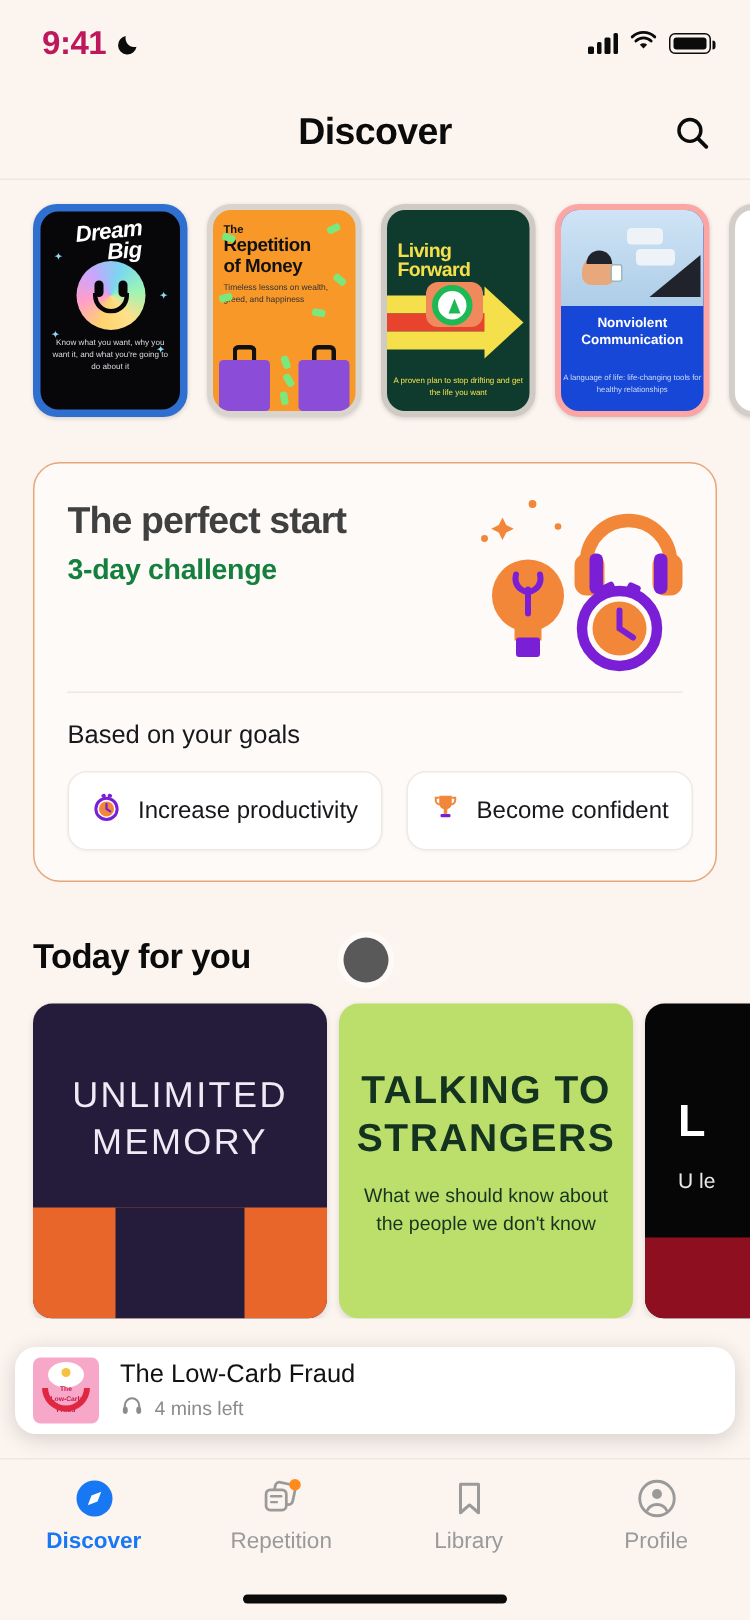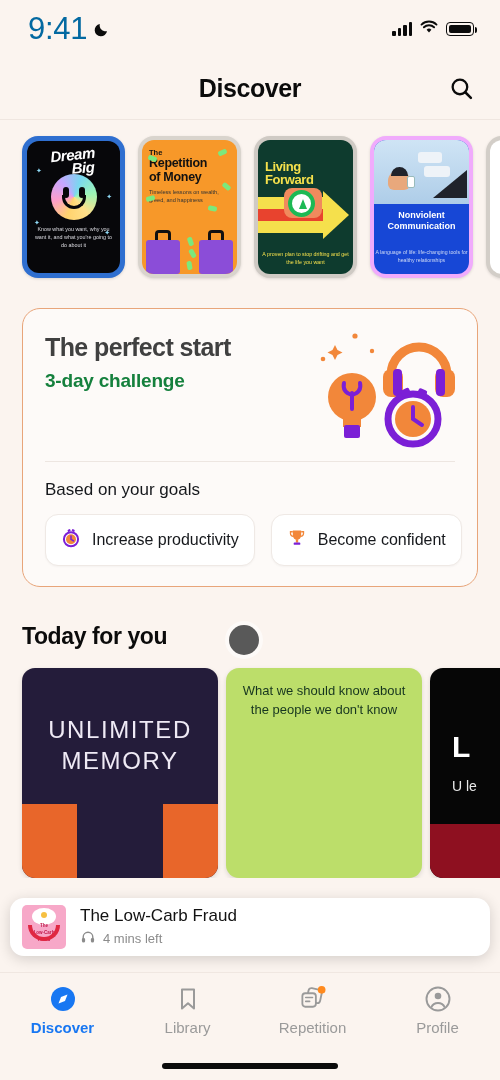--- a/index.html
+++ b/index.html
@@ -11,21 +11,21 @@
     overflow:hidden;
     -webkit-font-smoothing:antialiased;
   }
 
   
   .statusbar{
     height:58px; display:flex; align-items:center; justify-content:space-between;
     padding:0 26px 0 28px;
   }
   .sb-left{ display:flex; align-items:center; gap:7px; }
-  .sb-time{ font-size:31px; font-weight:400; color:#0369a1; letter-spacing:-0.3px; }
+  .sb-time{ font-size:22px; font-weight:700; color:#be185d; letter-spacing:-0.3px; }
   .sb-moon{ width:16px; height:16px; }
   .sb-right{ display:flex; align-items:center; gap:8px; }
   .bars{ display:flex; align-items:flex-end; gap:2px; height:14px; }
   .bars i{ display:block; width:3.5px; background:#0b0b0b; border-radius:1px; }
   .bars i:nth-child(1){height:5px;} .bars i:nth-child(2){height:8px;}
   .bars i:nth-child(3){height:11px;} .bars i:nth-child(4){height:14px;}
   .batt{ width:28px; height:14px; border:1.6px solid #0b0b0b; border-radius:4px; position:relative; padding:1.6px;}
   .batt::after{ content:""; position:absolute; right:-4px; top:4px; width:2.5px; height:6px; background:#0b0b0b; border-radius:0 2px 2px 0;}
   .batt span{ display:block; height:100%; background:#0b0b0b; border-radius:2px; }
 
@@ -85,21 +85,21 @@
   .arrow .head{ position:absolute; right:4px; top:-3px; width:0; height:0;
                 border-top:24px solid transparent; border-bottom:24px solid transparent; border-left:26px solid #F5E04C;}
   .fist{ position:absolute; left:26px; top:48px; width:38px; height:30px; background:#F08A5D; border-radius:8px;}
   .compass{ position:absolute; left:30px; top:50px; width:27px; height:27px; border-radius:50%;
             background:#fff; border:4px solid #1DB954; }
   .compass::after{content:""; position:absolute; left:7px; top:5px; width:0;height:0;
             border-left:4px solid transparent;border-right:4px solid transparent;border-bottom:10px solid #1DB954;}
   .bk3 .sub{ position:absolute; bottom:7px; left:0; width:100%; text-align:center; font-size:5.3px; color:#F5E04C; line-height:1.5;}
 
   
-  .bk4{ background:#f0abfc; padding:4px; }
+  .bk4{ background:#fca5a5; padding:4px; }
   .bk4 .inner{ width:100%; height:100%; background:#1747D6; border-radius:12px; position:relative; overflow:hidden;}
   .sky{ position:absolute; top:0; left:0; right:0; height:48%; background:linear-gradient(#cfe4f5,#aecde8); }
   .fin{ position:absolute; right:2px; top:30px; width:0;height:0;
         border-left:34px solid transparent; border-bottom:28px solid #20232b;}
   .swimmer{ position:absolute; left:14px; top:30px; width:22px; height:20px; background:#E8A87C; border-radius:11px 11px 6px 6px;}
   .swimmer::before{content:""; position:absolute; left:3px; top:-3px; width:17px;height:9px; background:#20232b; border-radius:9px 9px 0 0;}
   .phone{ position:absolute; left:33px; top:36px; width:8px; height:12px; background:#fff; border-radius:2px; border:1px solid #9bb;}
   .bubble{ position:absolute; background:#eef3f8; border-radius:3px; }
   .bk4 .tt{ position:absolute; top:70px; width:100%; text-align:center; font-size:9px; font-weight:700; color:#fff; line-height:1.25;}
   .bk4 .sub{ position:absolute; bottom:10px; width:100%; text-align:center; font-size:5.2px; color:#cdd9f5; line-height:1.55;}
@@ -368,20 +368,24 @@
   <div class="tcard t1c">
     <div class="txt">
       <div>UNLIMITED</div>
       <div>MEMORY</div>
     </div>
     <div class="orange"></div>
       <div class="notch"></div>
   </div>
 
   <div class="tcard t2c">
+    <div class="txt">
+      <div>TALKING TO</div>
+      <div>STRANGERS</div>
+    </div>
     <div class="sub">What we should know about the people we don't know</div>
   </div>
 
   <div class="tcard t3c">
     <div class="txt">L</div>
     <div class="sub">U le</div>
     <div class="red"></div>
   </div>
 </div>
 
@@ -417,43 +421,43 @@
       <svg viewBox="0 0 26 26" width="26" height="26">
         <circle cx="13" cy="13" r="12" fill="#1877F2"></circle>
         <path d="M17.5 8.5 11 11 8.5 17.5 15 15z" fill="#fff"></path>
       </svg>
     </div>
     <div class="nav-label">Discover</div>
   </div>
 
   <div class="nav-item">
     <div class="nav-ic">
-      <svg viewBox="0 0 26 26" width="26" height="26">
-        <path d="M7 3.5h12v19l-6-5.2-6 5.2z" fill="none" stroke="#9a9a9a" stroke-width="2" stroke-linejoin="round"></path>
-      </svg>
-    </div>
-    <div class="nav-label">Library</div>
-  </div>
-
-  <div class="nav-item">
-    <div class="nav-ic">
       <svg viewBox="0 0 28 28" width="28" height="28">
         <rect x="9" y="3.5" width="14" height="14" rx="3" transform="rotate(12 16 10)" fill="none" stroke="#9a9a9a" stroke-width="1.9"></rect>
         <rect x="3.5" y="8" width="14" height="14" rx="3" fill="#FBF4EF" stroke="#9a9a9a" stroke-width="1.9"></rect>
         <line x1="7" y1="12.5" x2="14" y2="12.5" stroke="#9a9a9a" stroke-width="1.7" stroke-linecap="round"></line>
         <line x1="7" y1="16.5" x2="11" y2="16.5" stroke="#9a9a9a" stroke-width="1.7" stroke-linecap="round"></line>
         <circle cx="23.5" cy="4.5" r="4" fill="#FF8A1E"></circle>
       </svg>
     </div>
     <div class="nav-label">Repetition</div>
   </div>
 
   <div class="nav-item">
     <div class="nav-ic">
       <svg viewBox="0 0 26 26" width="26" height="26">
+        <path d="M7 3.5h12v19l-6-5.2-6 5.2z" fill="none" stroke="#9a9a9a" stroke-width="2" stroke-linejoin="round"></path>
+      </svg>
+    </div>
+    <div class="nav-label">Library</div>
+  </div>
+
+  <div class="nav-item">
+    <div class="nav-ic">
+      <svg viewBox="0 0 26 26" width="26" height="26">
         <circle cx="13" cy="13" r="11.5" fill="none" stroke="#9a9a9a" stroke-width="1.9"></circle>
         <circle cx="13" cy="10" r="3.3" fill="#9a9a9a"></circle>
         <path d="M6.2 21.5a7.4 7.4 0 0 1 13.6 0" fill="none" stroke="#9a9a9a" stroke-width="1.9"></path>
       </svg>
     </div>
     <div class="nav-label">Profile</div>
   </div>
 
   <div class="home-ind"></div>
 </div>

